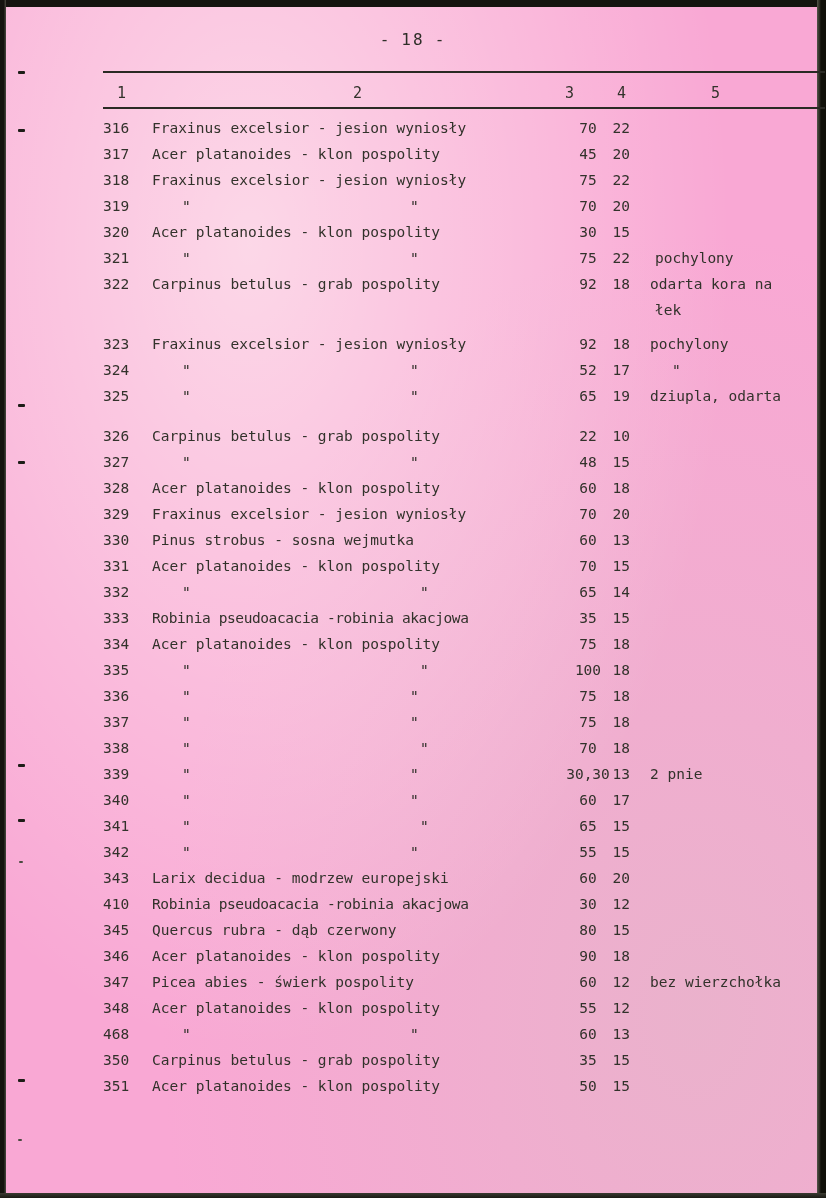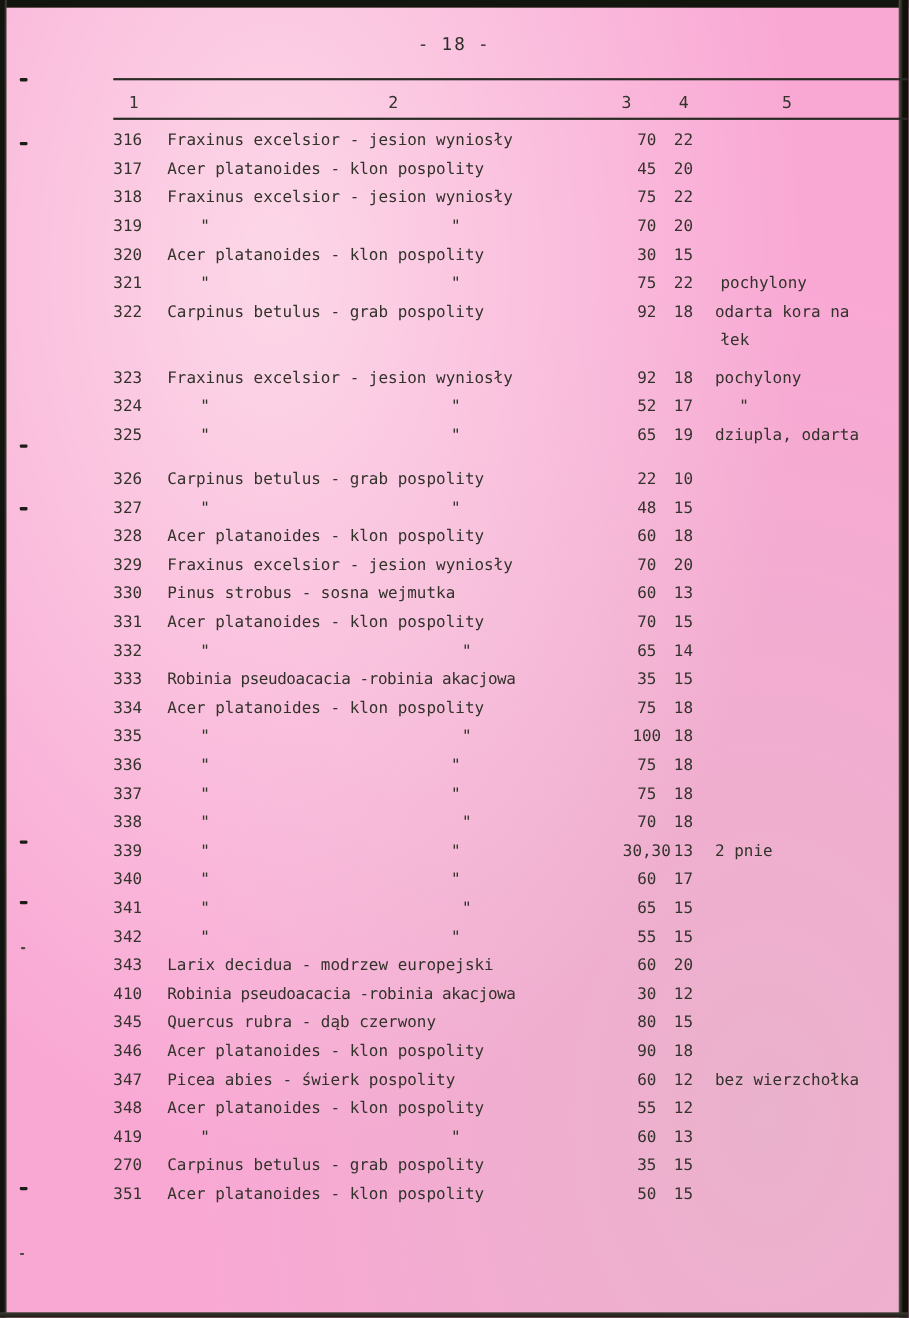--- a/index.html
+++ b/index.html
@@ -162,22 +162,22 @@
       <div class="row"><span class="c-num">339</span><span class="ditto-wrap"><span class="ditto-a">"</span><span class="ditto-b">"</span></span><span class="c-circ">30,30</span><span class="c-h">13</span><span class="c-rem">2 pnie</span></div>
       <div class="row"><span class="c-num">340</span><span class="ditto-wrap"><span class="ditto-a">"</span><span class="ditto-b">"</span></span><span class="c-circ">60</span><span class="c-h">17</span></div>
       <div class="row"><span class="c-num">341</span><span class="ditto-wrap"><span class="ditto-a">"</span><span class="ditto-b2">"</span></span><span class="c-circ">65</span><span class="c-h">15</span></div>
       <div class="row"><span class="c-num">342</span><span class="ditto-wrap"><span class="ditto-a">"</span><span class="ditto-b">"</span></span><span class="c-circ">55</span><span class="c-h">15</span></div>
       <div class="row"><span class="c-num">343</span><span class="c-name">Larix decidua - modrzew europejski</span><span class="c-circ">60</span><span class="c-h">20</span></div>
       <div class="row"><span class="c-num">410</span><span class="c-name" style="letter-spacing: -0.4px;">Robinia pseudoacacia -robinia akacjowa</span><span class="c-circ">30</span><span class="c-h">12</span></div>
       <div class="row"><span class="c-num">345</span><span class="c-name">Quercus rubra - dąb czerwony</span><span class="c-circ">80</span><span class="c-h">15</span></div>
       <div class="row"><span class="c-num">346</span><span class="c-name">Acer platanoides - klon pospolity</span><span class="c-circ">90</span><span class="c-h">18</span></div>
       <div class="row"><span class="c-num">347</span><span class="c-name">Picea abies - świerk pospolity</span><span class="c-circ">60</span><span class="c-h">12</span><span class="c-rem">bez wierzchołka</span></div>
       <div class="row"><span class="c-num">348</span><span class="c-name">Acer platanoides - klon pospolity</span><span class="c-circ">55</span><span class="c-h">12</span></div>
-      <div class="row"><span class="c-num">419</span><span class="ditto-wrap"><span class="ditto-a">"</span><span class="ditto-b">"</span></span><span class="c-circ">60</span><span class="c-h">13</span></div>
-      <div class="row"><span class="c-num">270</span><span class="c-name">Carpinus betulus - grab pospolity</span><span class="c-circ">35</span><span class="c-h">15</span></div>
+      <div class="row"><span class="c-num">468</span><span class="ditto-wrap"><span class="ditto-a">"</span><span class="ditto-b">"</span></span><span class="c-circ">60</span><span class="c-h">13</span></div>
+      <div class="row"><span class="c-num">350</span><span class="c-name">Carpinus betulus - grab pospolity</span><span class="c-circ">35</span><span class="c-h">15</span></div>
       <div class="row"><span class="c-num">351</span><span class="c-name">Acer platanoides - klon pospolity</span><span class="c-circ">50</span><span class="c-h">15</span></div>
     </div>
 
   <div class="speck" style="left:18px; top:71px;"></div>
   <div class="speck" style="left:18px; top:129px;"></div>
   <div class="speck" style="left:18px; top:404px;"></div>
   <div class="speck" style="left:18px; top:461px;"></div>
   <div class="speck" style="left:18px; top:764px;"></div>
   <div class="speck" style="left:18px; top:819px;"></div>
   <div class="speck sm" style="left:19px; top:861px;"></div>

